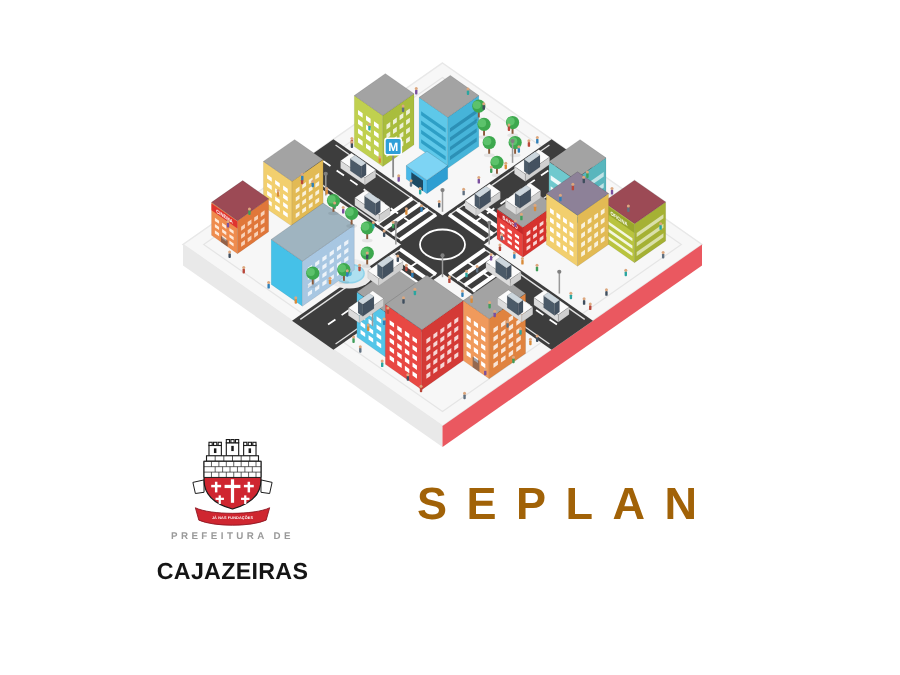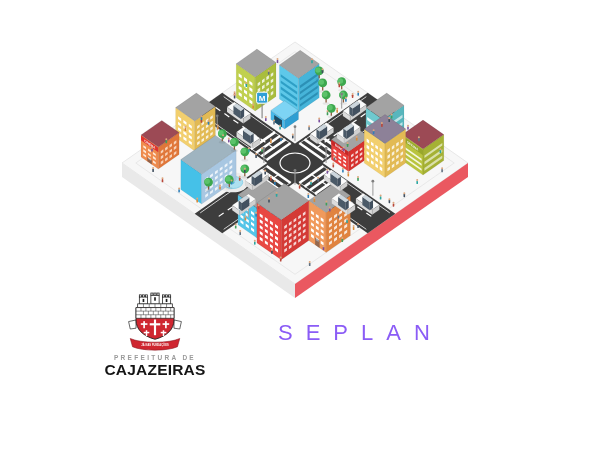--- a/index.html
+++ b/index.html
@@ -2,22 +2,22 @@
 <html><head>
 <meta charset="utf-8">
 <style>
   html,body{margin:0;padding:0;background:#ffffff;}
   body{width:600px;height:450px;overflow:hidden;font-family:"Liberation Sans",sans-serif;}
   .stage{position:relative;width:600px;height:450px;background:#ffffff;}
   #city{position:absolute;left:0;top:0;}
   .logo-block{position:absolute;left:88px;top:291px;width:134px;text-align:center;}
   .crest{display:block;margin:0 auto;}
   .prefeitura{font-size:6.5px;letter-spacing:2.3px;color:#9a9a9a;font-weight:bold;margin-top:1px;white-space:nowrap;}
-  .cityname{font-size:15.5px;font-weight:bold;color:#151515;letter-spacing:0.2px;margin-top:0px;white-space:nowrap;}
-  .seplan{position:absolute;left:278px;top:320px;font-size:22px;font-weight:normal;letter-spacing:13px;color:#8b5cf6;white-space:nowrap;}
+  .cityname{font-size:15.5px;font-weight:bold;color:#151515;letter-spacing:0.2px;margin-top:12px;white-space:nowrap;}
+  .seplan{position:absolute;left:278px;top:320px;font-size:30px;font-weight:bold;letter-spacing:13px;color:#a16207;white-space:nowrap;}
 </style>
 </head>
 <body>
 
 <div class="stage">
 
   <svg id="city" width="600" height="312" viewBox="0 0 600 312">
       <polygon points="295.0,42.0 468.0,163.0 295.0,284.0 122.0,163.0" fill="#f7f7f7" stroke="#e8e8e8" stroke-width="1"></polygon>
       <polygon points="122.0,163.0 295.0,284.0 295.0,298.0 122.0,177.0" fill="#e9e9e9"></polygon>
       <polygon points="295.0,284.0 468.0,163.0 468.0,177.0 295.0,298.0" fill="#ea5860"></polygon>

